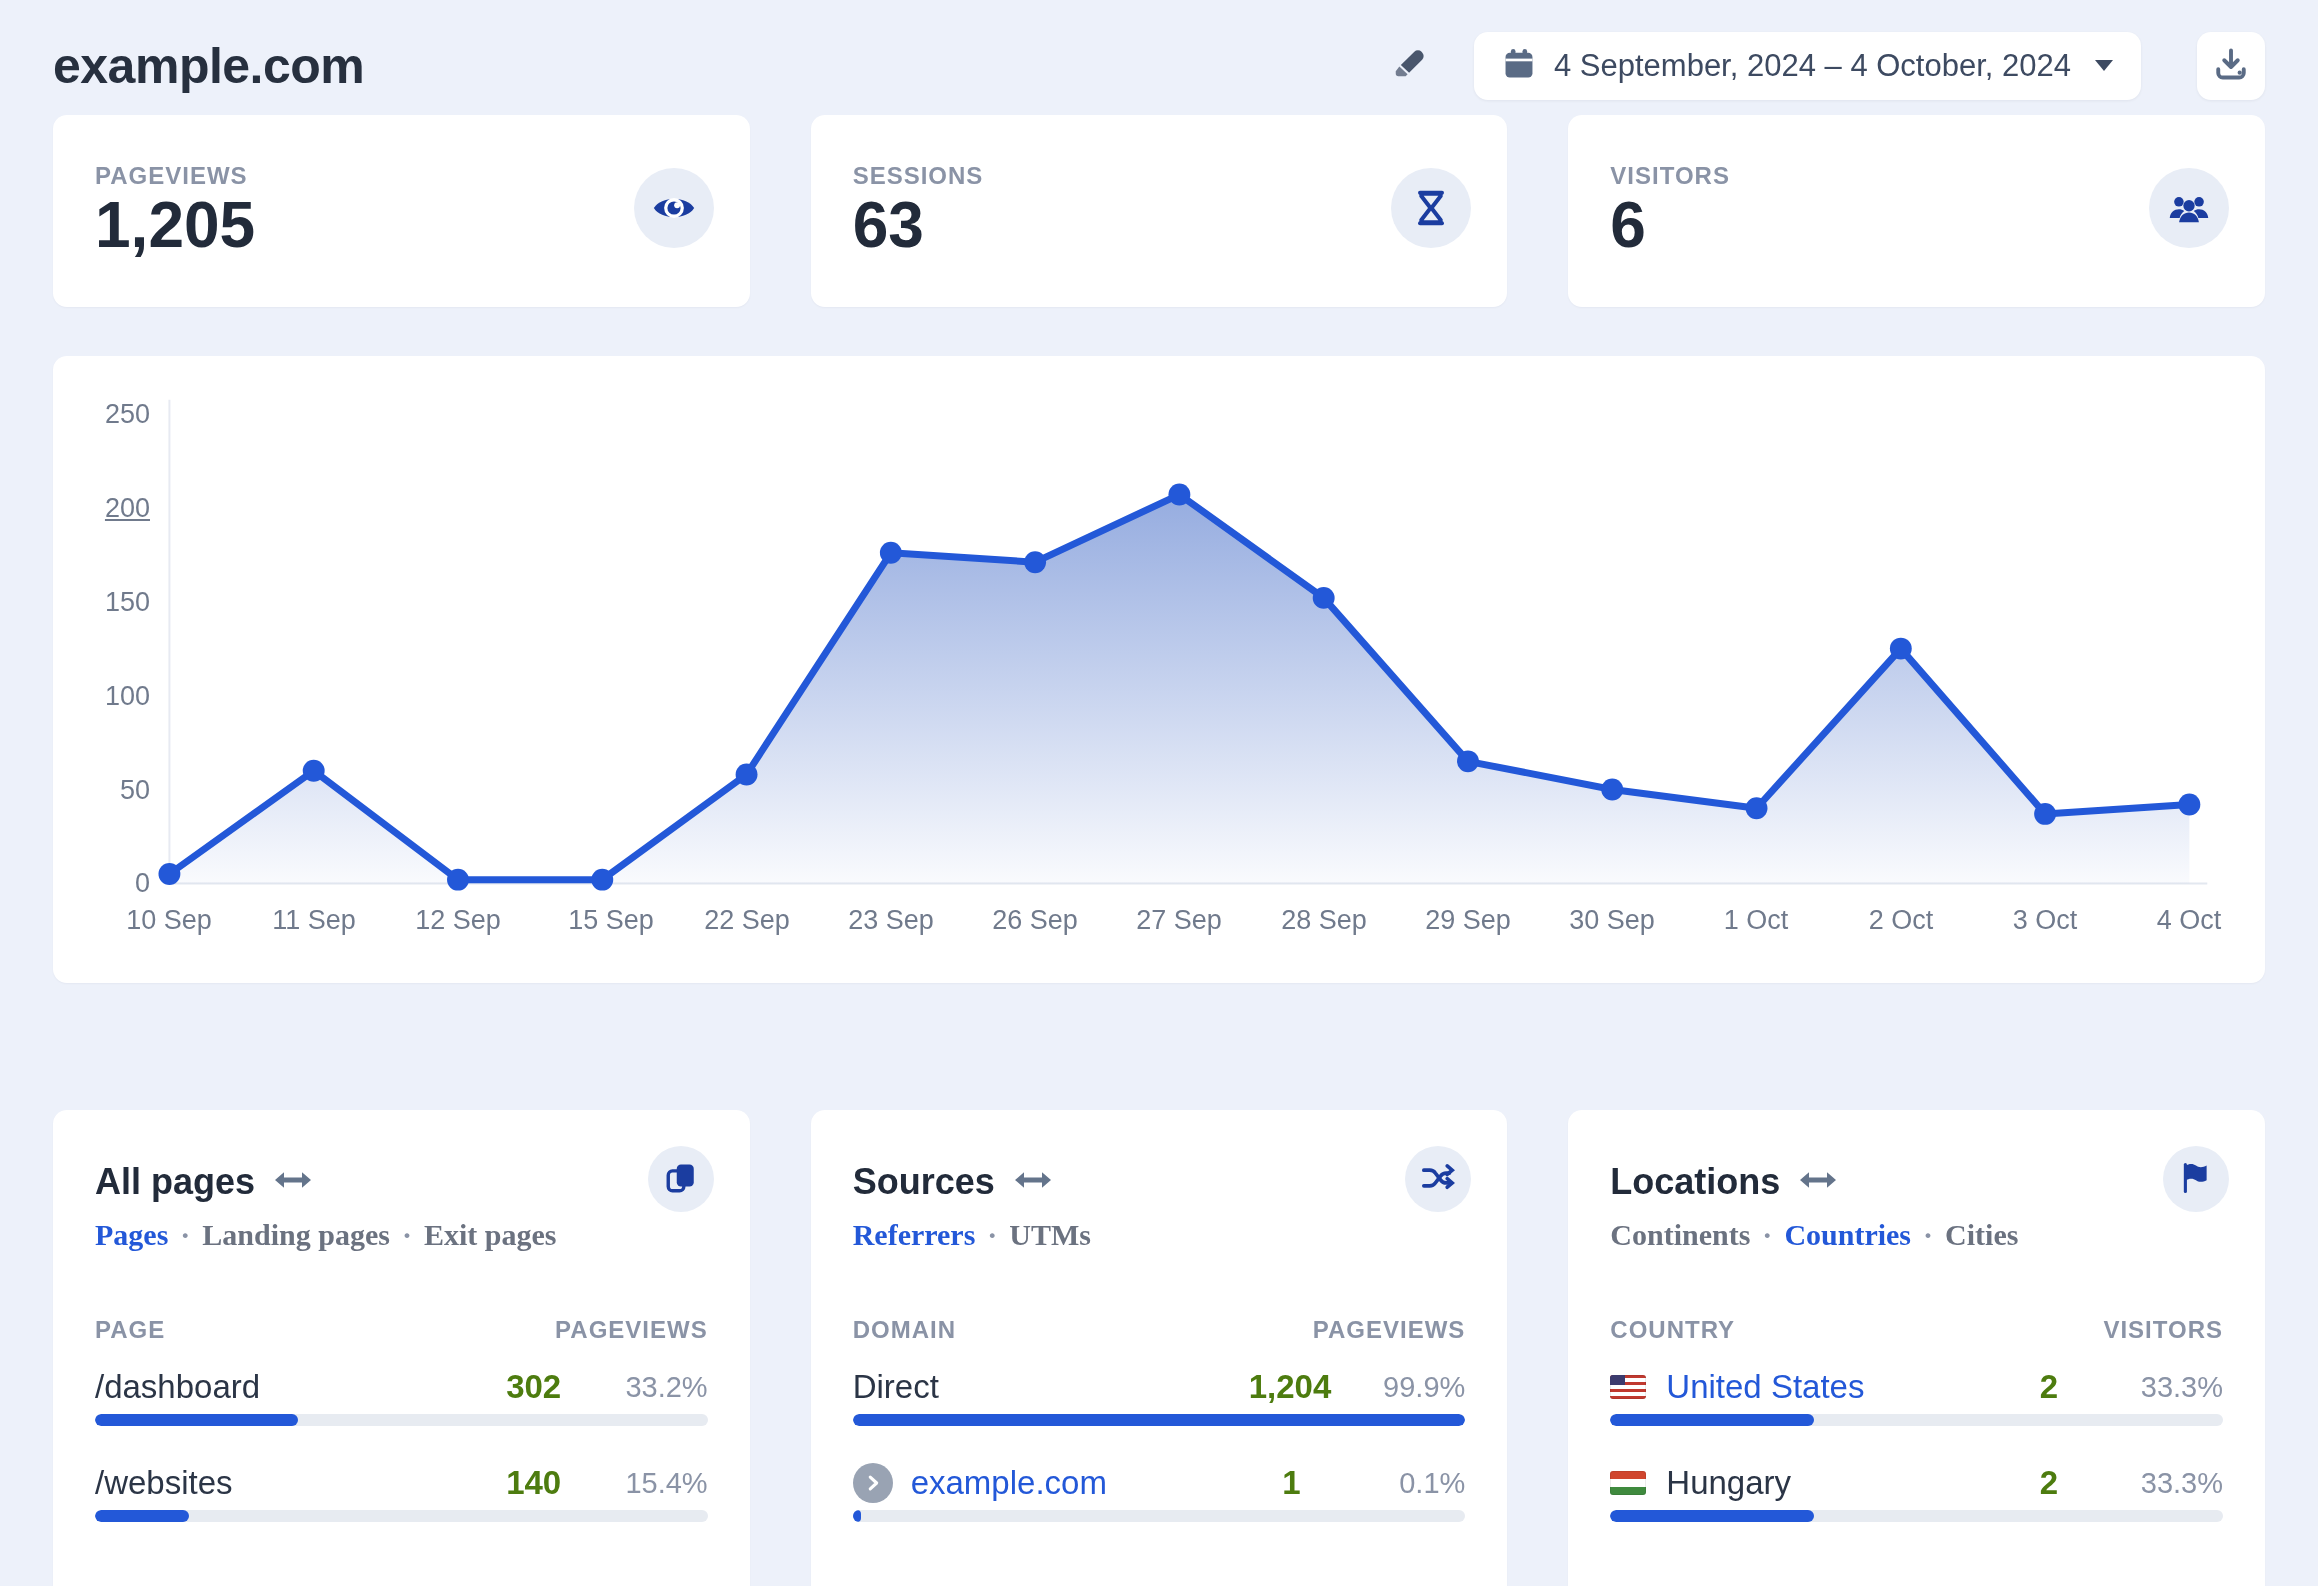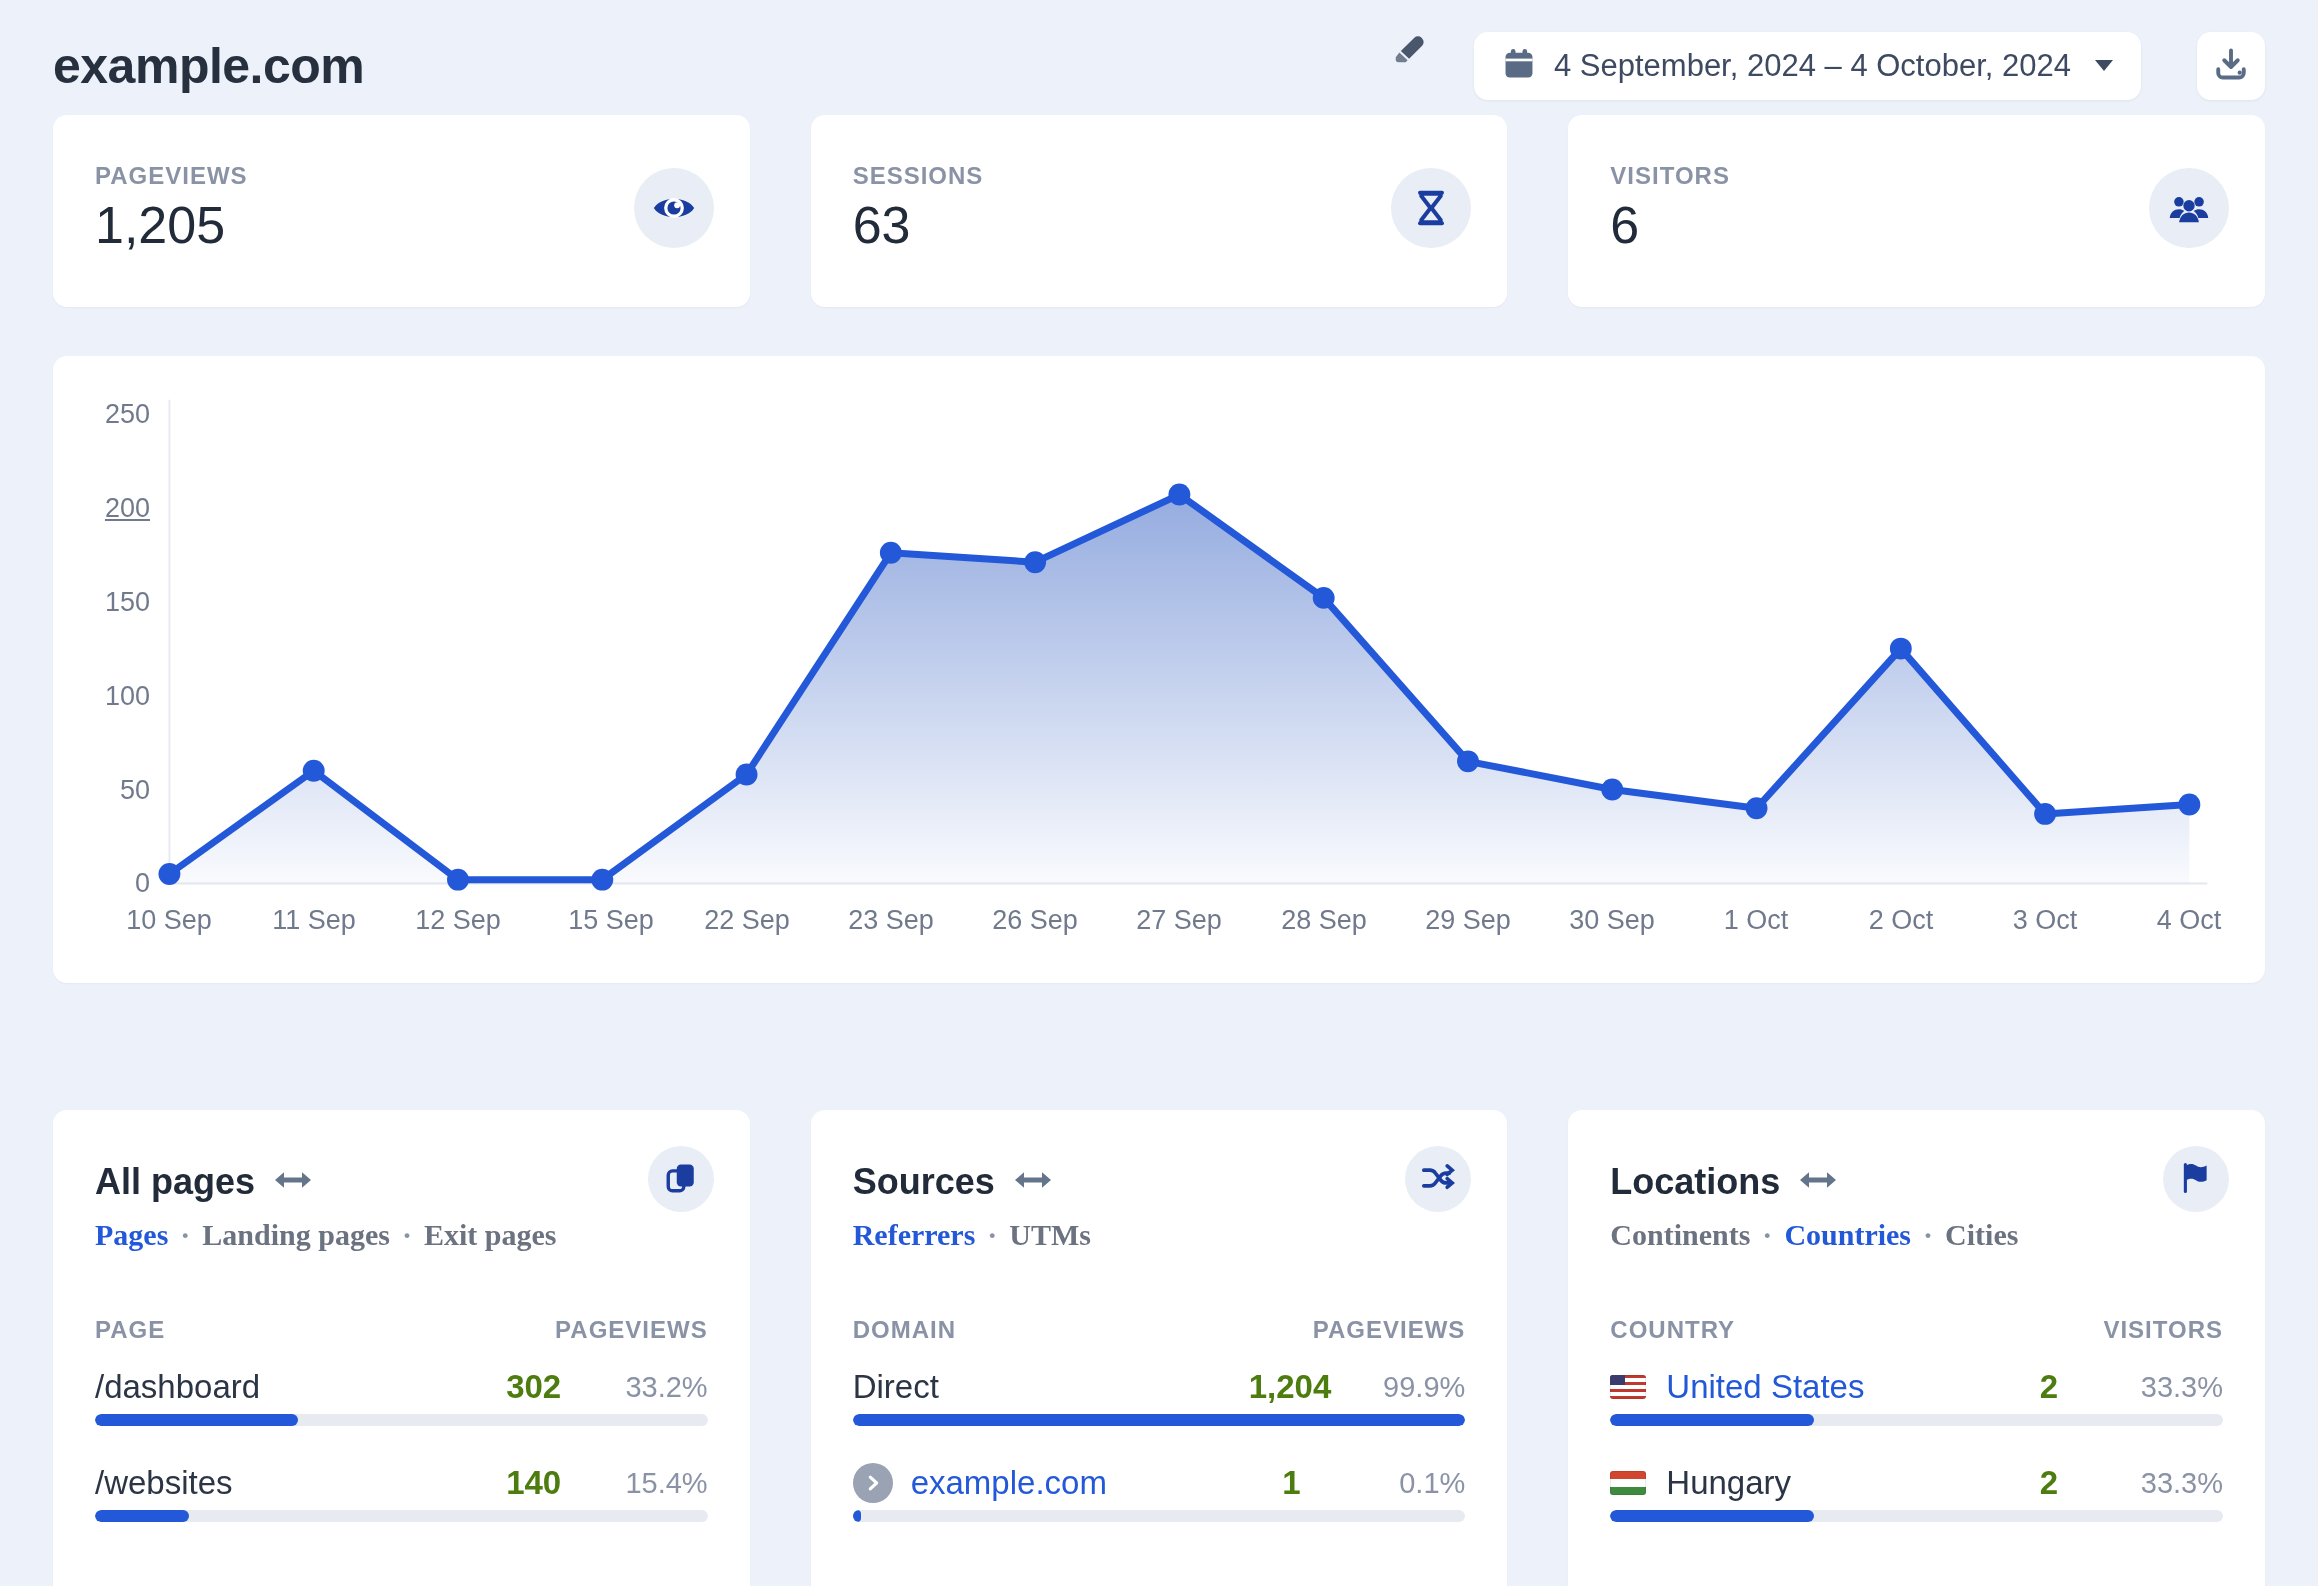--- a/index.html
+++ b/index.html
@@ -3,37 +3,37 @@
 <meta charset="utf-8">
 <style>
   * { margin:0; padding:0; box-sizing:border-box; }
   html,body { width:2318px; height:1586px; overflow:hidden; }
   body { background:#edf1fa; font-family:"Liberation Sans","DejaVu Sans",sans-serif; color:#27303f; }
   .page { padding:0 53px; }
 
   
   .hdr { display:flex; align-items:center; padding-top:30px; height:101px; }
   .site-title { font-size:50px; font-weight:700; letter-spacing:-0.5px; color:#27303f; }
-  .hdr-right { margin-left:auto; display:flex; align-items:flex-start; }
+  .hdr-right { margin-left:auto; display:flex; align-items:center; }
   .icon-btn { background:none; border:none; cursor:pointer; display:flex; align-items:center; }
   .eraser-btn { margin-right:46px; }
   .date-btn { display:flex; align-items:center; gap:18px; background:#fff; border:none; border-radius:14px;
               height:68px; padding:0 28px; box-shadow:0 1px 3px rgba(16,24,40,.06); cursor:pointer; }
   .date-text { font-size:31px; color:#3d4a61; font-weight:500; white-space:nowrap; }
   .caret { width:0; height:0; border-left:9px solid transparent; border-right:9px solid transparent;
            border-top:11px solid #3d4a61; margin-left:6px; }
   .dl-btn { margin-left:56px; width:68px; height:68px; background:#fff; border:none; border-radius:14px;
             box-shadow:0 1px 3px rgba(16,24,40,.06); display:flex; align-items:center; justify-content:center; cursor:pointer; }
 
   
   .stats { margin-top:14px; display:grid; grid-template-columns:1fr 1fr 1fr; gap:61px; }
   .stat-card { position:relative; background:#fff; border-radius:14px; height:192px; padding:46px 42px 0 42px;
                box-shadow:0 1px 2px rgba(16,24,40,.04); }
   .stat-label { font-size:24px; font-weight:700; letter-spacing:1px; color:#8a93a6; line-height:30px; }
-  .stat-value { margin-top:6px; font-size:52px; font-weight:400; color:#222b3a; line-height:56px; }
+  .stat-value { margin-top:6px; font-size:64px; font-weight:700; color:#222b3a; line-height:56px; }
   .circle { position:absolute; right:36px; top:53px; width:80px; height:80px; border-radius:50%;
             background:#e8edf6; display:flex; align-items:center; justify-content:center; }
 
   
   .chart-card { position:relative; margin-top:49px; background:#fff; border-radius:14px; height:627px;
                 box-shadow:0 1px 2px rgba(16,24,40,.04); }
   .chart-card svg { position:absolute; left:0; top:0; }
   .ytick { position:absolute; left:0; width:97px; text-align:right; font-size:27px; color:#707a8c; line-height:32px; }
   .xlabel { position:absolute; top:549px; transform:translateX(-50%); font-size:27px; color:#707a8c; white-space:nowrap; }
 

